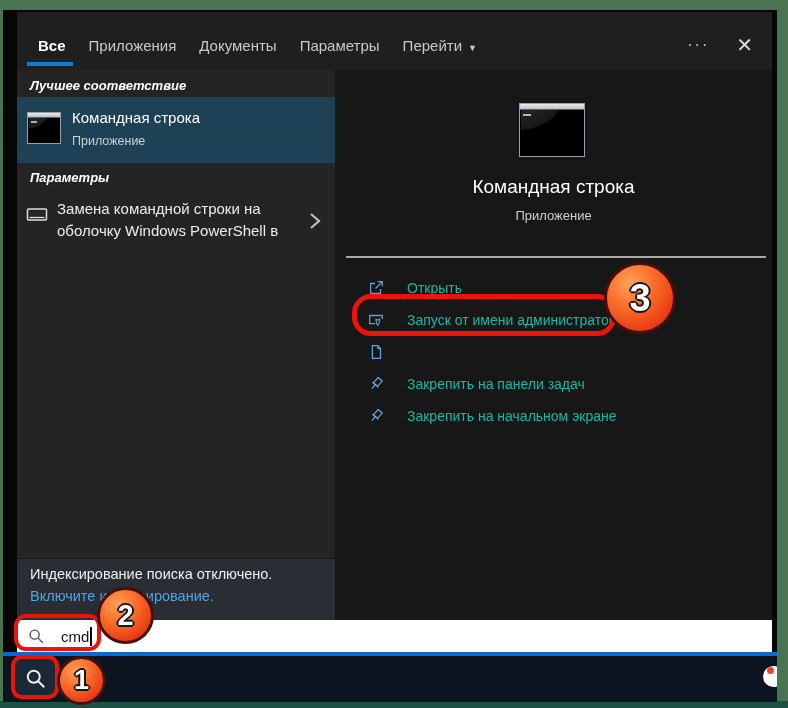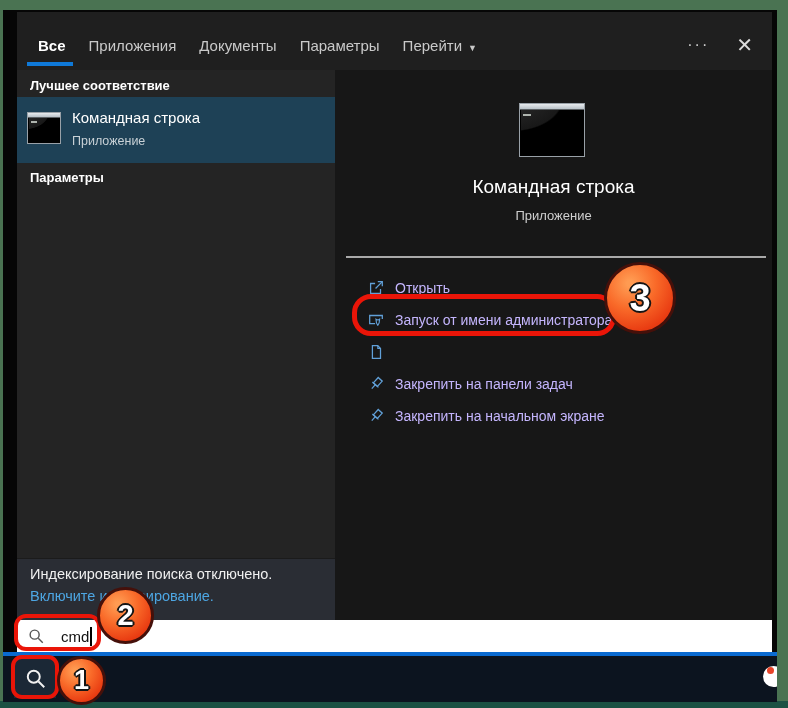--- a/index.html
+++ b/index.html
@@ -17,21 +17,21 @@
   .tab { font-size:15px; color:#c9c9c9; margin-right:23px; white-space:nowrap; cursor:default; }
   .tab.active { color:#fff; font-weight:bold; }
   .tab-arrow { font-size:9px; color:#c9c9c9; margin-left:6px; }
   .tabbar-spacer { flex:1; }
   .ellipsis { color:#cfcfcf; font-size:16px; letter-spacing:2px; margin-right:27px; }
   .close { color:#dcdcdc; font-size:20px; font-weight:400; }
   .tab-underline { position:absolute; left:10px; top:50px; width:46px; height:4px; background:#0f79d8; }
 
   
   .left-col { position:absolute; left:0; top:58px; width:318px; height:550px; background:#242424; }
-  .section-header { position:absolute; left:13px; font-size:13px; font-weight:bold; color:#fff; }
+  .section-header { position:absolute; left:13px; font-size:13px; font-weight:bold; color:#fff;font-style:italic; }
   .h-best { top:8px; } .h-params { top:100px; }
 
   .best-row { position:absolute; left:0; top:27px; width:318px; height:66px; background:#1e4156; }
   .best-title { position:absolute; left:55px; top:12px; font-size:15px; color:#fff; }
   .best-sub { position:absolute; left:55px; top:37px; font-size:12.5px; color:#c9d1d6; }
 
   .settings-row { position:absolute; left:0; top:126px; width:318px; height:52px; }
   .kb-icon { position:absolute; left:9px; top:11px; }
   .settings-text { position:absolute; left:40px; top:2px; font-size:15px; line-height:22px; color:#ececec; }
   .chevron { position:absolute; right:12px; top:13px; }
@@ -41,21 +41,21 @@
   .status-link { position:absolute; left:13px; top:29px; font-size:14.5px; color:#4da6e3; cursor:pointer; }
 
   
   .right-col { position:absolute; left:318px; top:58px; width:437px; height:550px; background:#171717; }
   .prev-title { position:absolute; left:0; top:106px; width:100%; text-align:center; font-size:19px; color:#fff; }
   .prev-sub { position:absolute; left:0; top:138px; width:100%; text-align:center; font-size:13px; color:#cfcfcf; }
   .divider { position:absolute; left:11px; top:186px; width:420px; height:2px; background:#a9a9a9; }
   .actions { position:absolute; left:0; top:202px; width:437px; }
   .action { height:32px; display:flex; align-items:center; padding-left:32px; cursor:default; }
   .action svg { width:18px; height:18px; flex:none; }
-  .action-label { margin-left:10px; font-size:14px; color:#c4b5fd; white-space:nowrap; }
+  .action-label { margin-left:22px; font-size:14px; color:#14b8a6; white-space:nowrap; }
 
   
   .cmdicon { position:absolute; background:#000; border:1px solid #99a1a8; }
   .cmdicon .bar { position:absolute; left:0; top:0; right:0; height:5px;
                   background:linear-gradient(#e8ebee,#b9c2c9); border-bottom:1px solid #5a5f63; }
   .cmdicon .body { position:absolute; left:1px; right:1px; top:5px; bottom:1px;
                   background:radial-gradient(ellipse 160% 140% at -15% -25%, #2c2c2c 0%, #181818 50%, #000 52%); }
   .cmdicon .prompt { position:absolute; left:3px; top:8px; width:6px; height:2px; background:#c8cfc8; opacity:.85; }
   .cmd-sm { left:10px; top:15px; width:34px; height:32px; }
   .cmd-lg { left:184px; top:33px; width:66px; height:54px; }
@@ -121,20 +121,33 @@
         <div class="bar"></div>
         <div class="body"></div>
         <div class="prompt"></div>
       </div>
       <div class="best-title">Командная строка</div>
       <div class="best-sub">Приложение</div>
     </div>
 
     <div class="section-header h-params">Параметры</div>
 
+    <div class="settings-row">
+      <svg class="kb-icon" width="22" height="16" viewBox="0 0 22 16">
+        <rect x="1.5" y="2" width="19" height="11" rx="1" fill="none" stroke="#dcdcdc" stroke-width="1.5"></rect>
+        <line x1="3.5" y1="10.5" x2="18.5" y2="10.5" stroke="#dcdcdc" stroke-width="1.3"></line>
+      </svg>
+      <div class="settings-text">
+        <div>Замена командной строки на</div>
+        <div>оболочку Windows PowerShell в</div>
+      </div>
+      <svg class="chevron" width="16" height="24" viewBox="0 0 16 24">
+        <polyline points="4,5 12,12 4,19" fill="none" stroke="#bdbdbd" stroke-width="2.2"></polyline>
+      </svg>
+    </div>
 
     <div class="status">
       <div class="status-msg">Индексирование поиска отключено.</div>
       <div class="status-link">Включите индексирование.</div>
     </div>
   </div>
 
   <div class="right-col">
     <div class="cmdicon cmd-lg">
       <div class="bar"></div>

